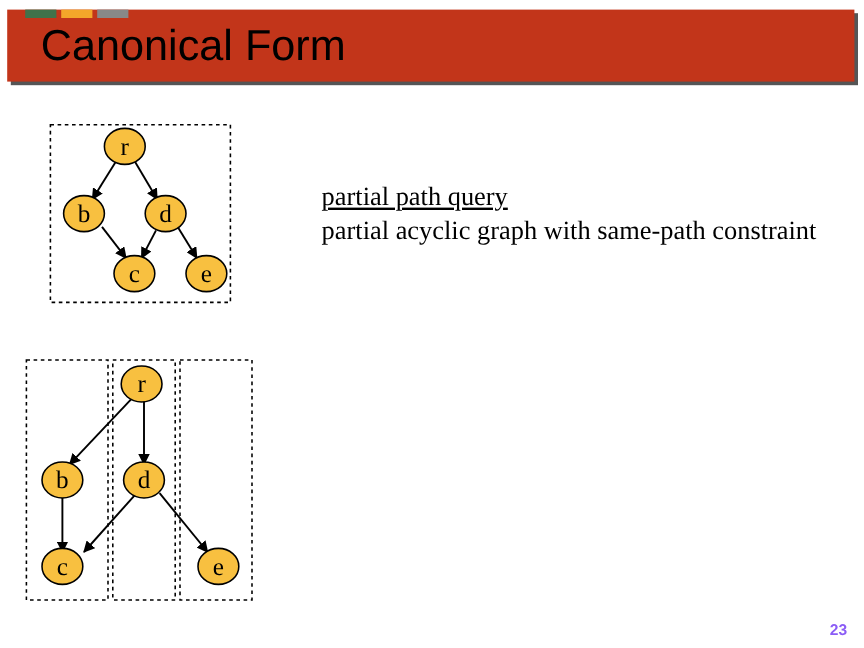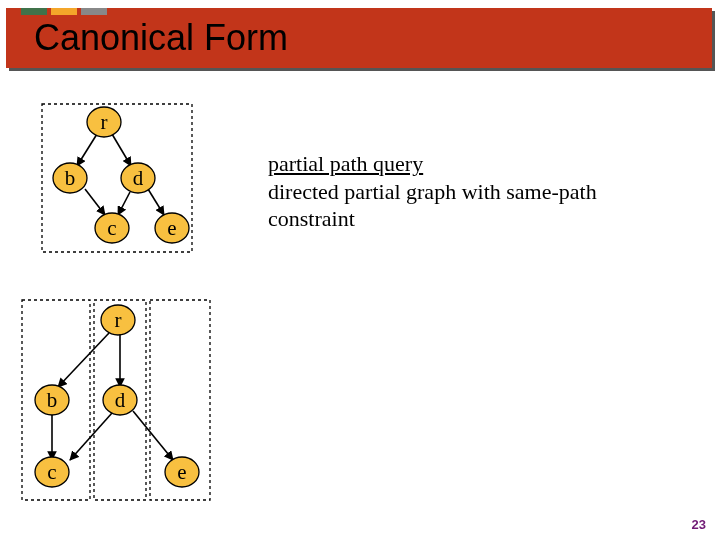--- a/index.html
+++ b/index.html
@@ -25,21 +25,21 @@
     font-size: 36px; color: #000;
   }
   .caption {
     position: absolute; color: #000;
     font-family: "Comic Sans MS", "Segoe Script", cursive;
     font-size: 22px; line-height: 1.25;
   }
   .caption .underline { text-decoration: underline; }
   .pagenum {
     position: absolute; right: 14px; bottom: 8px;
-    font-family: Arial, sans-serif; font-size: 13px; font-weight: bold; color: #701a75;
+    font-family: Arial, sans-serif; font-size: 13px; font-weight: bold; color: #8b5cf6;
   }
   svg { position: absolute; top: 0; left: 0; }
   svg text {
     font-family: "Comic Sans MS", "Segoe Script", cursive;
     font-size: 21px;
     text-anchor: middle; dominant-baseline: central;
   }
   .node { fill: #f8c040; stroke: #000; stroke-width: 1.3; }
   .edge { stroke: #000; stroke-width: 1.6; marker-end: url(#arrow); fill: none; }
   .dbox { fill: none; stroke: #000; stroke-width: 1.3; stroke-dasharray: 3 3; }
@@ -96,21 +96,21 @@
     <ellipse class="node" cx="120" cy="400" rx="17" ry="15"></ellipse>
     <text x="120" y="400">d</text>
     <ellipse class="node" cx="52" cy="472" rx="17" ry="15"></ellipse>
     <text x="52" y="472">c</text>
     <ellipse class="node" cx="182" cy="472" rx="17" ry="15"></ellipse>
     <text x="182" y="472">e</text>
   </svg>
 
   <div class="caption" style="left:268px; top:150px; width:420px;">
     <span class="underline">partial path query</span><br>
-    <span>directed partial graph with same-path constraint</span>
+    <span>partial acyclic graph with same-path constraint</span>
   </div>
 
   <div class="caption" style="left:268px; top:390px; width:420px;">
     <br>
   </div>
 
   <div class="pagenum">23</div>
 </div>
 
 </body></html>

